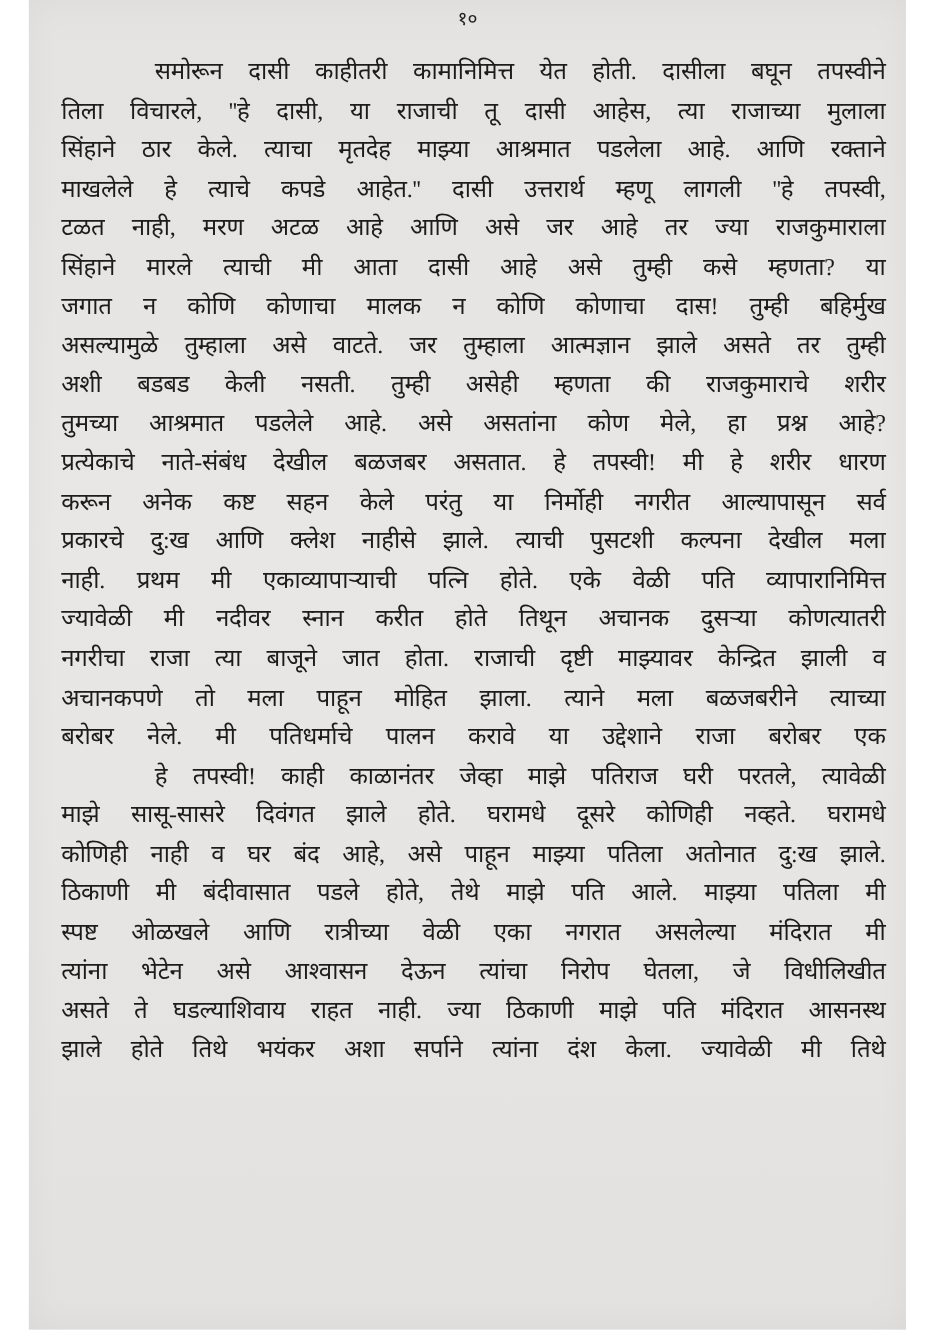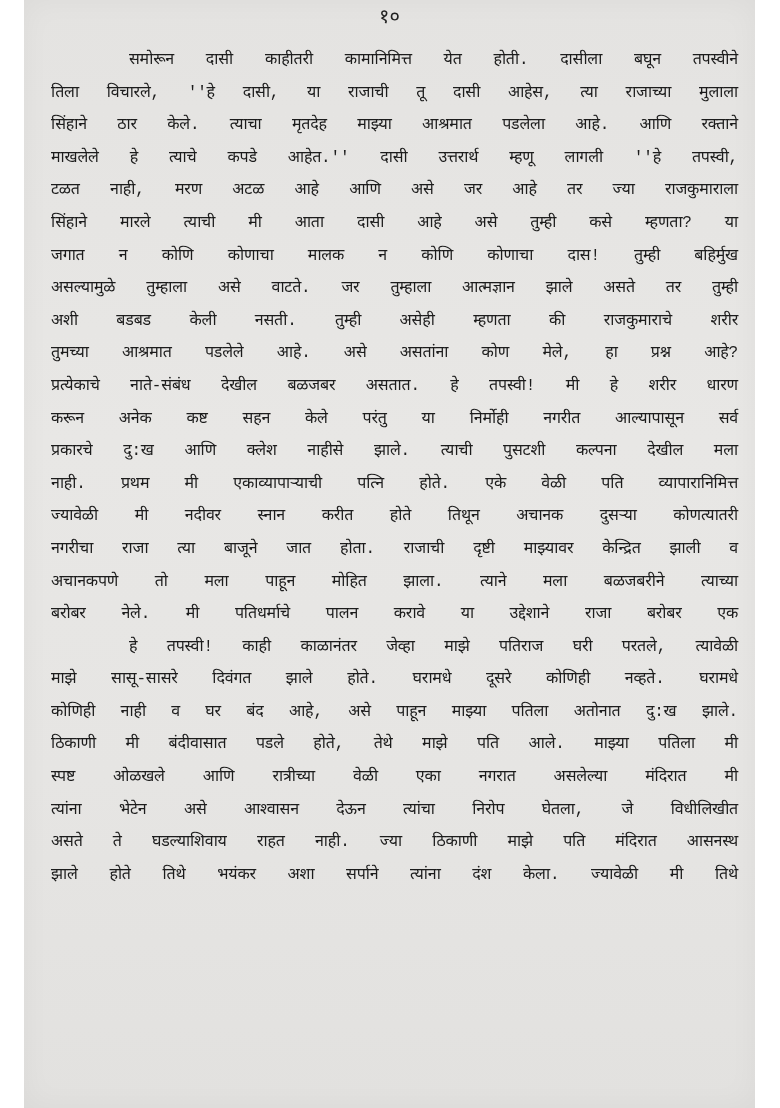--- a/index.html
+++ b/index.html
@@ -19,31 +19,31 @@
       background: linear-gradient(180deg, #e4e3e1 0%, #e8e7e5 40%, #e6e5e3 70%, #e2e1df 100%);
       box-shadow: inset 0 0 30px rgba(0,0,0,0.04);
     }
     .page-number {
       position: absolute;
       left: 0;
       width: 731px;
       top: 0px;
       text-align: center;
       font-family: "DejaVu Sans", sans-serif;
-      font-size: 20px;
+      font-size: 16px;
       color: #222;
       line-height: 32px;
     }
     .text-block {
       position: absolute;
       left: 27px;
       top: 44px;
       width: 687px;
-      font-family: Liberation Mono, monospace;
-      font-size: 16px;
+      font-family: Liberation Serif, serif;
+      font-size: 20px;
       color: #1c1c1c;
       letter-spacing: -0.2px;
     }
     .line {
       height: 32.6px;
       line-height: 32.6px;
       white-space: nowrap;
       text-align: justify;
       text-align-last: justify;
       overflow: visible;

